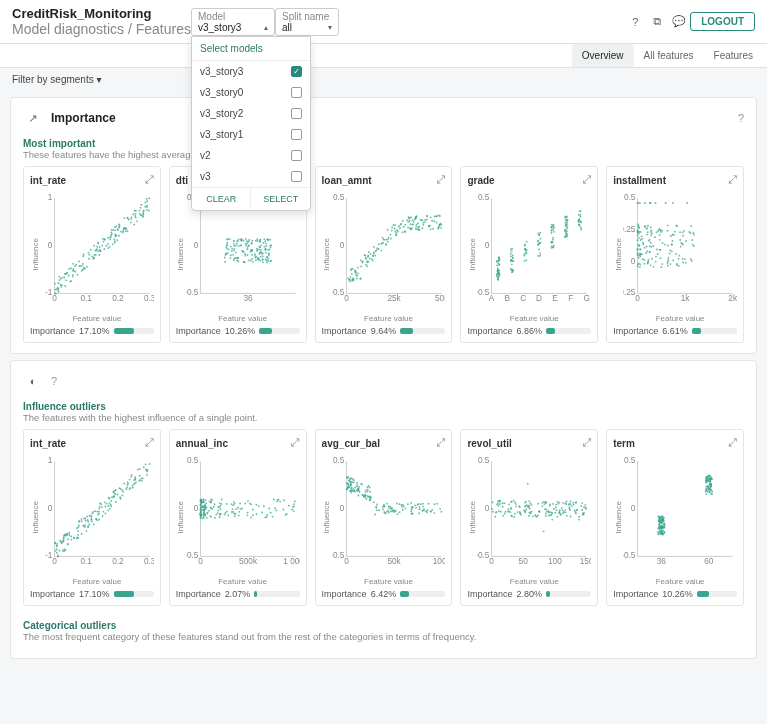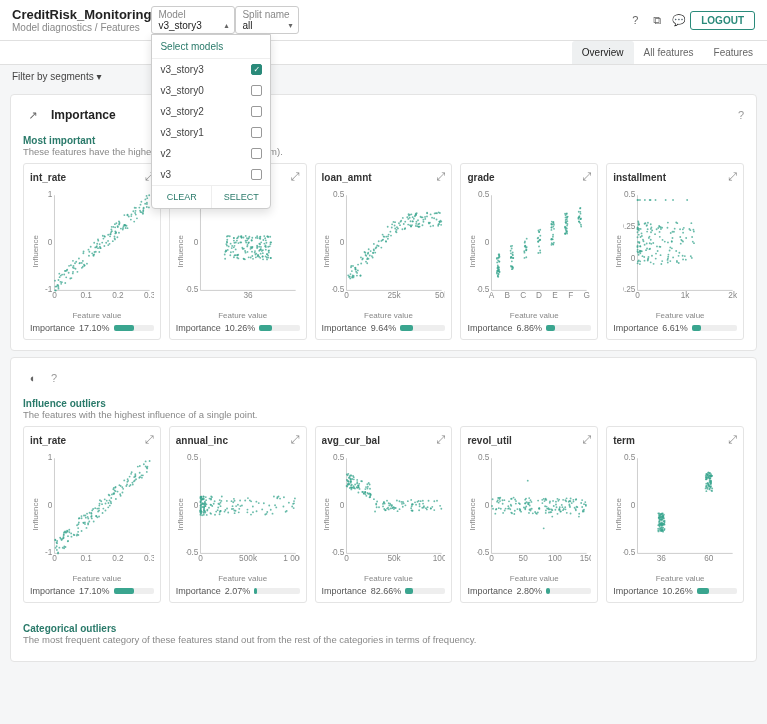--- a/index.html
+++ b/index.html
@@ -1,20 +1,20 @@
 <!DOCTYPE html>
 <html><head>
 <meta charset="utf-8">
 <style>
   * { box-sizing: border-box; margin: 0; padding: 0; }
   body { font-family: -apple-system, BlinkMacSystemFont, "Segoe UI", Arial, sans-serif; font-size: 11px; color: #333; background: #f5f6f7; width: 767px; }
   
   .topbar { display: flex; align-items: center; padding: 6px 12px; background: #fff; border-bottom: 1px solid #e0e0e0; }
   .title-block .title { font-size: 13px; font-weight: 600; color: #222; }
-  .title-block .crumb { font-size: 10px; color: #888; }
+  .title-block .crumb { font-size: 14px; color: #888; }
   .select-wrap { position: relative; }
   .select-box { border: 1px solid #ccc; border-radius: 3px; padding: 2px 6px; min-width: 84px; background: #fff; cursor: pointer; }
   .select-box .lab { font-size: 10px; color: #888; }
   .select-box .val { font-size: 10px; color: #222; display:flex; justify-content:space-between; align-items:center; }
   .caret { font-size: 8px; color: #666; }
   .dropdown { position: absolute; top: 100%; left: 0; width: 120px; background: #fff; border: 1px solid #ccc; border-radius: 0 0 4px 4px; box-shadow: 0 4px 10px rgba(0,0,0,.12); z-index: 20; }
   .dropdown .hdr { font-size: 10px; color: #2a7a6a; padding: 6px 8px; border-bottom: 1px solid #eee; }
   .dropdown .opt { display: flex; justify-content: space-between; align-items: center; padding: 5px 8px; font-size: 10px; color: #444; cursor: pointer; }
   .cbx { width: 11px; height: 11px; border: 1px solid #999; border-radius: 2px; display: inline-flex; align-items:center; justify-content:center; }
   .cbx.checked { background: #2a8a7a; border-color: #2a8a7a; color: #fff; font-size:8px; }
@@ -1672,21 +1672,21 @@
               <circle cx="37.23359447147982" cy="38.852154549202965" r="0.9" fill="#3aa58f" fill-opacity="0.75"></circle>
               <circle cx="24.421435534141416" cy="27.074561113820437" r="0.9" fill="#3aa58f" fill-opacity="0.75"></circle>
               <circle cx="53.214715435015336" cy="52.64335348079561" r="0.9" fill="#3aa58f" fill-opacity="0.75"></circle>
               <circle cx="92.39445244311827" cy="51.25771390603567" r="0.9" fill="#3aa58f" fill-opacity="0.75"></circle>
             </svg>
             <div class="xlab">Feature value</div>
           </div>
         </div>
         <div class="impbar">
           <span>Importance</span>
-          <span>82.66%</span>
+          <span>6.42%</span>
           <span class="barbg">
             <span class="barfg" style="width: 19.26%;"></span>
           </span>
         </div>
       </div>
       <div class="chartcard">
         <div class="cch">
           <span class="ccname">revol_util</span>
           <span class="expand">⤢</span>
         </div>
@@ -2063,15 +2063,15 @@
         <div class="impbar">
           <span>Importance</span>
           <span>10.26%</span>
           <span class="barbg">
             <span class="barfg" style="width: 30.78%;"></span>
           </span>
         </div>
       </div>
     </div>
 
-  <div class="subhead" style="margin-top:20px">Categorical outliers</div>
+  <div class="subhead" style="margin-top:14px">Categorical outliers</div>
   <div class="subdesc">The most frequent category of these features stand out from the rest of the categories in terms of frequency.</div>
 </div>
 
 </body></html>

